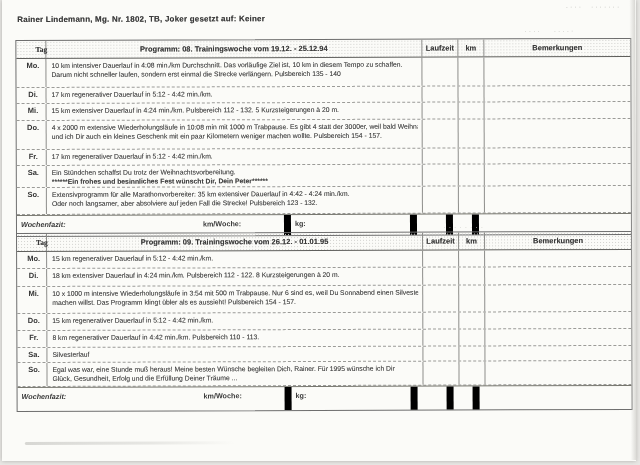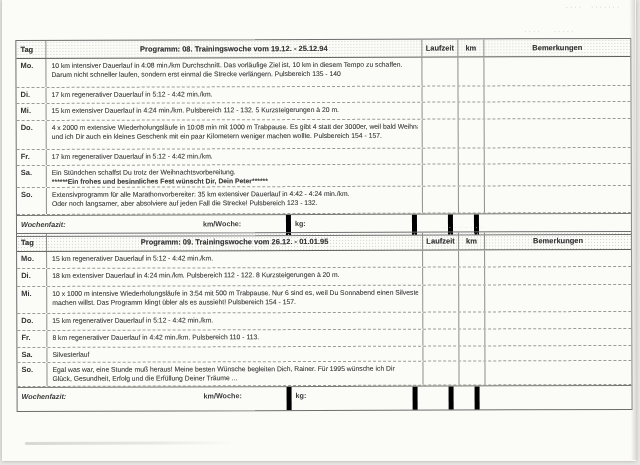--- a/index.html
+++ b/index.html
@@ -39,41 +39,41 @@
     border-bottom:1px solid #5f5f5c;
     background-image:radial-gradient(circle, #d2d2cf 0.7px, transparent 0.9px);
     background-size:3px 3px;
     min-height:17px;
   }
   .thead .hc{
     font-size:7.5px;font-weight:bold;color:#3a3a3a;
     display:flex;align-items:center;justify-content:center;
     padding:2px 2px;text-shadow:0 0 .5px rgba(70,70,70,.5);
   }
-  .thead .hc.left{justify-content:flex-start;padding-left:4px;}
+  .thead .hc.left{justify-content:flex-start;padding-left:19px;font-family:Liberation Serif, serif;}
   .day{
-    font-size:7.5px;font-weight:bold;padding:2px 0 0 4px;color:#333;
+    font-size:7.5px;font-weight:bold;padding:2px 0 0 4px;color:#333;text-align:center;
   }
   .txt{
     font-size:6.8px;line-height:9px;padding:2px 4px 1px 5px;color:#414141;
     text-shadow:0 0 .4px rgba(80,80,80,.45);
     overflow:hidden;white-space:nowrap;
   }
   .txt div{overflow:hidden;text-overflow:clip;}
   .txt .b{font-weight:bold;}
   
   .h28{min-height:28px;} .h26{min-height:26px;} .h23{min-height:23px;}
   .h21{min-height:21px;} .h17{min-height:17px;} .h16{min-height:16px;}
   .h15{min-height:15px;} .h14{min-height:14px;}
   .fazit{
     display:grid;
     grid-template-columns:182px 92px 126px 36px 26px 146px;
     min-height:20px;border-bottom:none;border-top:1px solid #77776f;
   }
-  .fazit > div{border-right:5px solid #000000;font-size:7.2px;font-weight:bold;
+  .fazit > div{border-right:7px solid #000000;font-size:7.2px;font-weight:bold;
     padding:4px 0 0 4px;color:#3a3a3a;}
   .fazit > div:first-child{border-right:none;font-style:italic;}
   .fazit > div:last-child{border-right:none;}
   
   .artifact{position:absolute;color:#bdbdb9;font-size:7px;letter-spacing:2px;}
   .a1{top:4px;right:14px;}
   .a2{top:28px;right:60px;color:#c7c7c3;}
   .a3{top:224px;right:150px;color:#d0d0cc;letter-spacing:3px;}
   .smudge{
     position:absolute;left:22px;bottom:17px;width:210px;height:3px;
@@ -84,20 +84,21 @@
     position:absolute;right:0;top:0;width:6px;height:100%;
     background:linear-gradient(90deg,transparent,#d8d7d3);
   }
 </style>
 </head>
 <body>
 
 <div class="page">
   <div class="scan">
 
+    <div class="doc-title">Rainer Lindemann, Mg. Nr. 1802, TB, Joker gesetzt auf: Keiner</div>
 
     <div class="week week1">
       <div class="row thead">
         <div class="hc left">Tag</div>
         <div class="hc">Programm: 08. Trainingswoche vom 19.12. - 25.12.94</div>
         <div class="hc">Laufzeit</div>
         <div class="hc">km</div>
         <div class="hc">Bemerkungen</div>
       </div>
 

